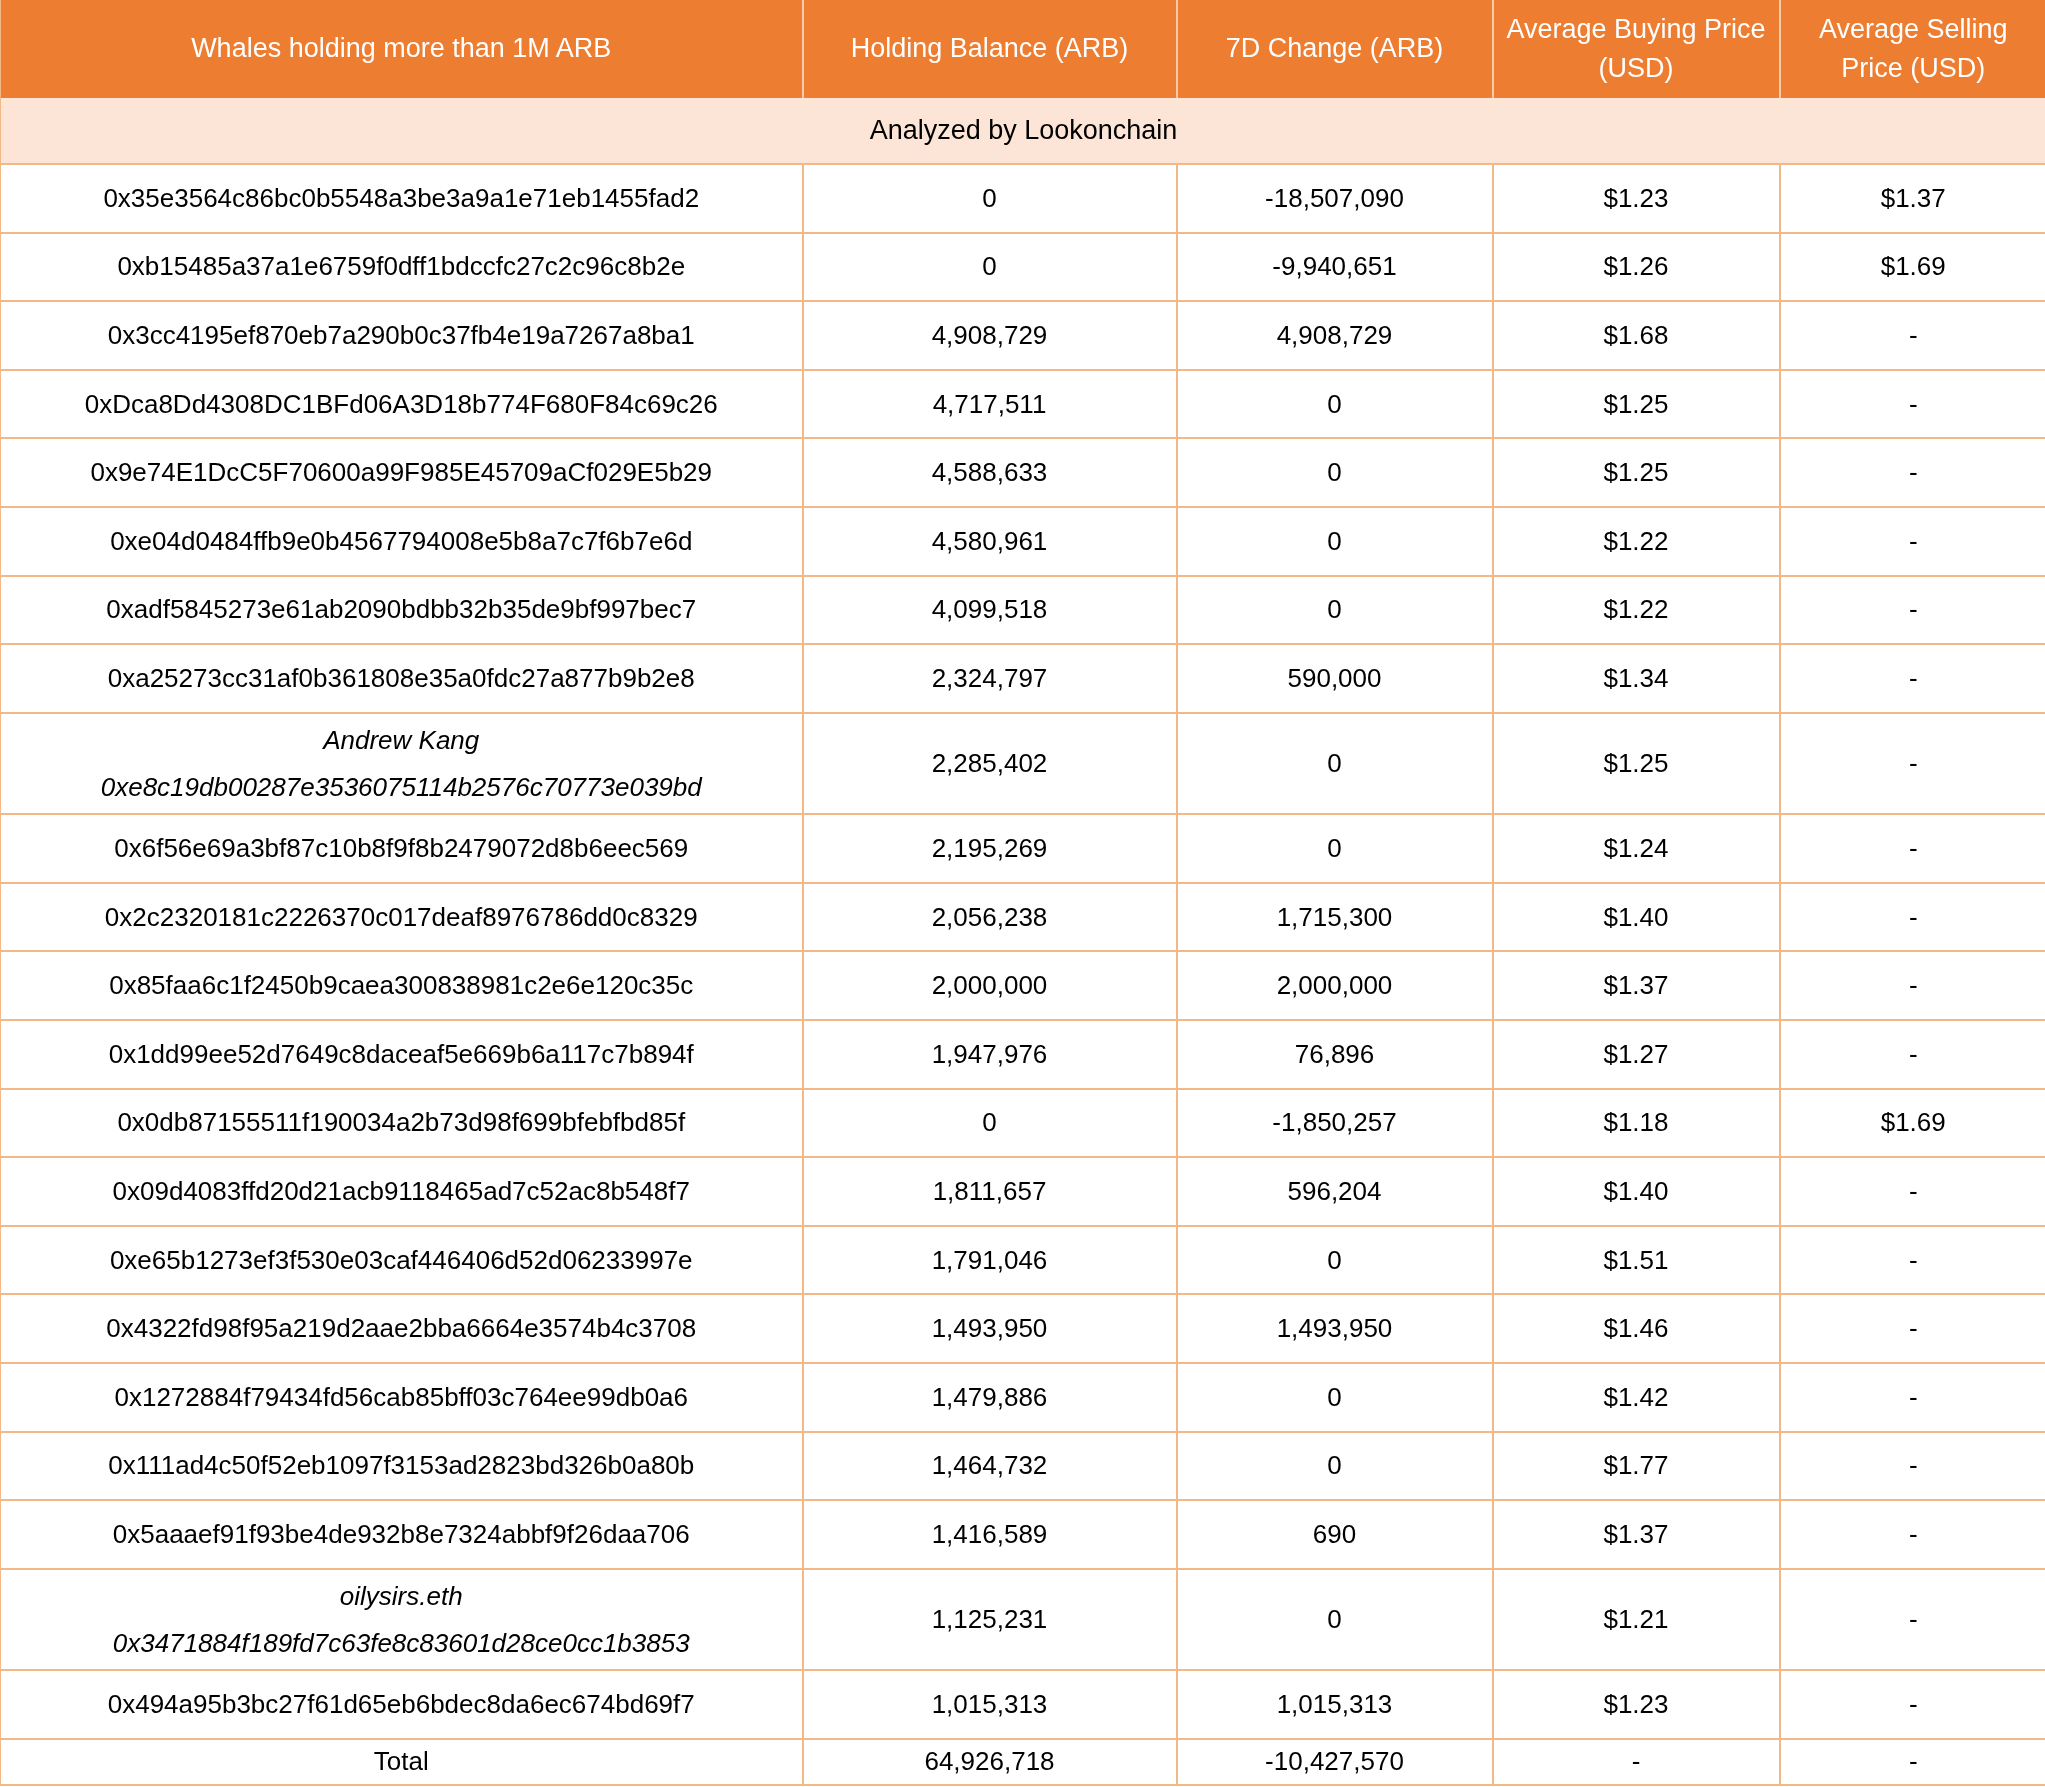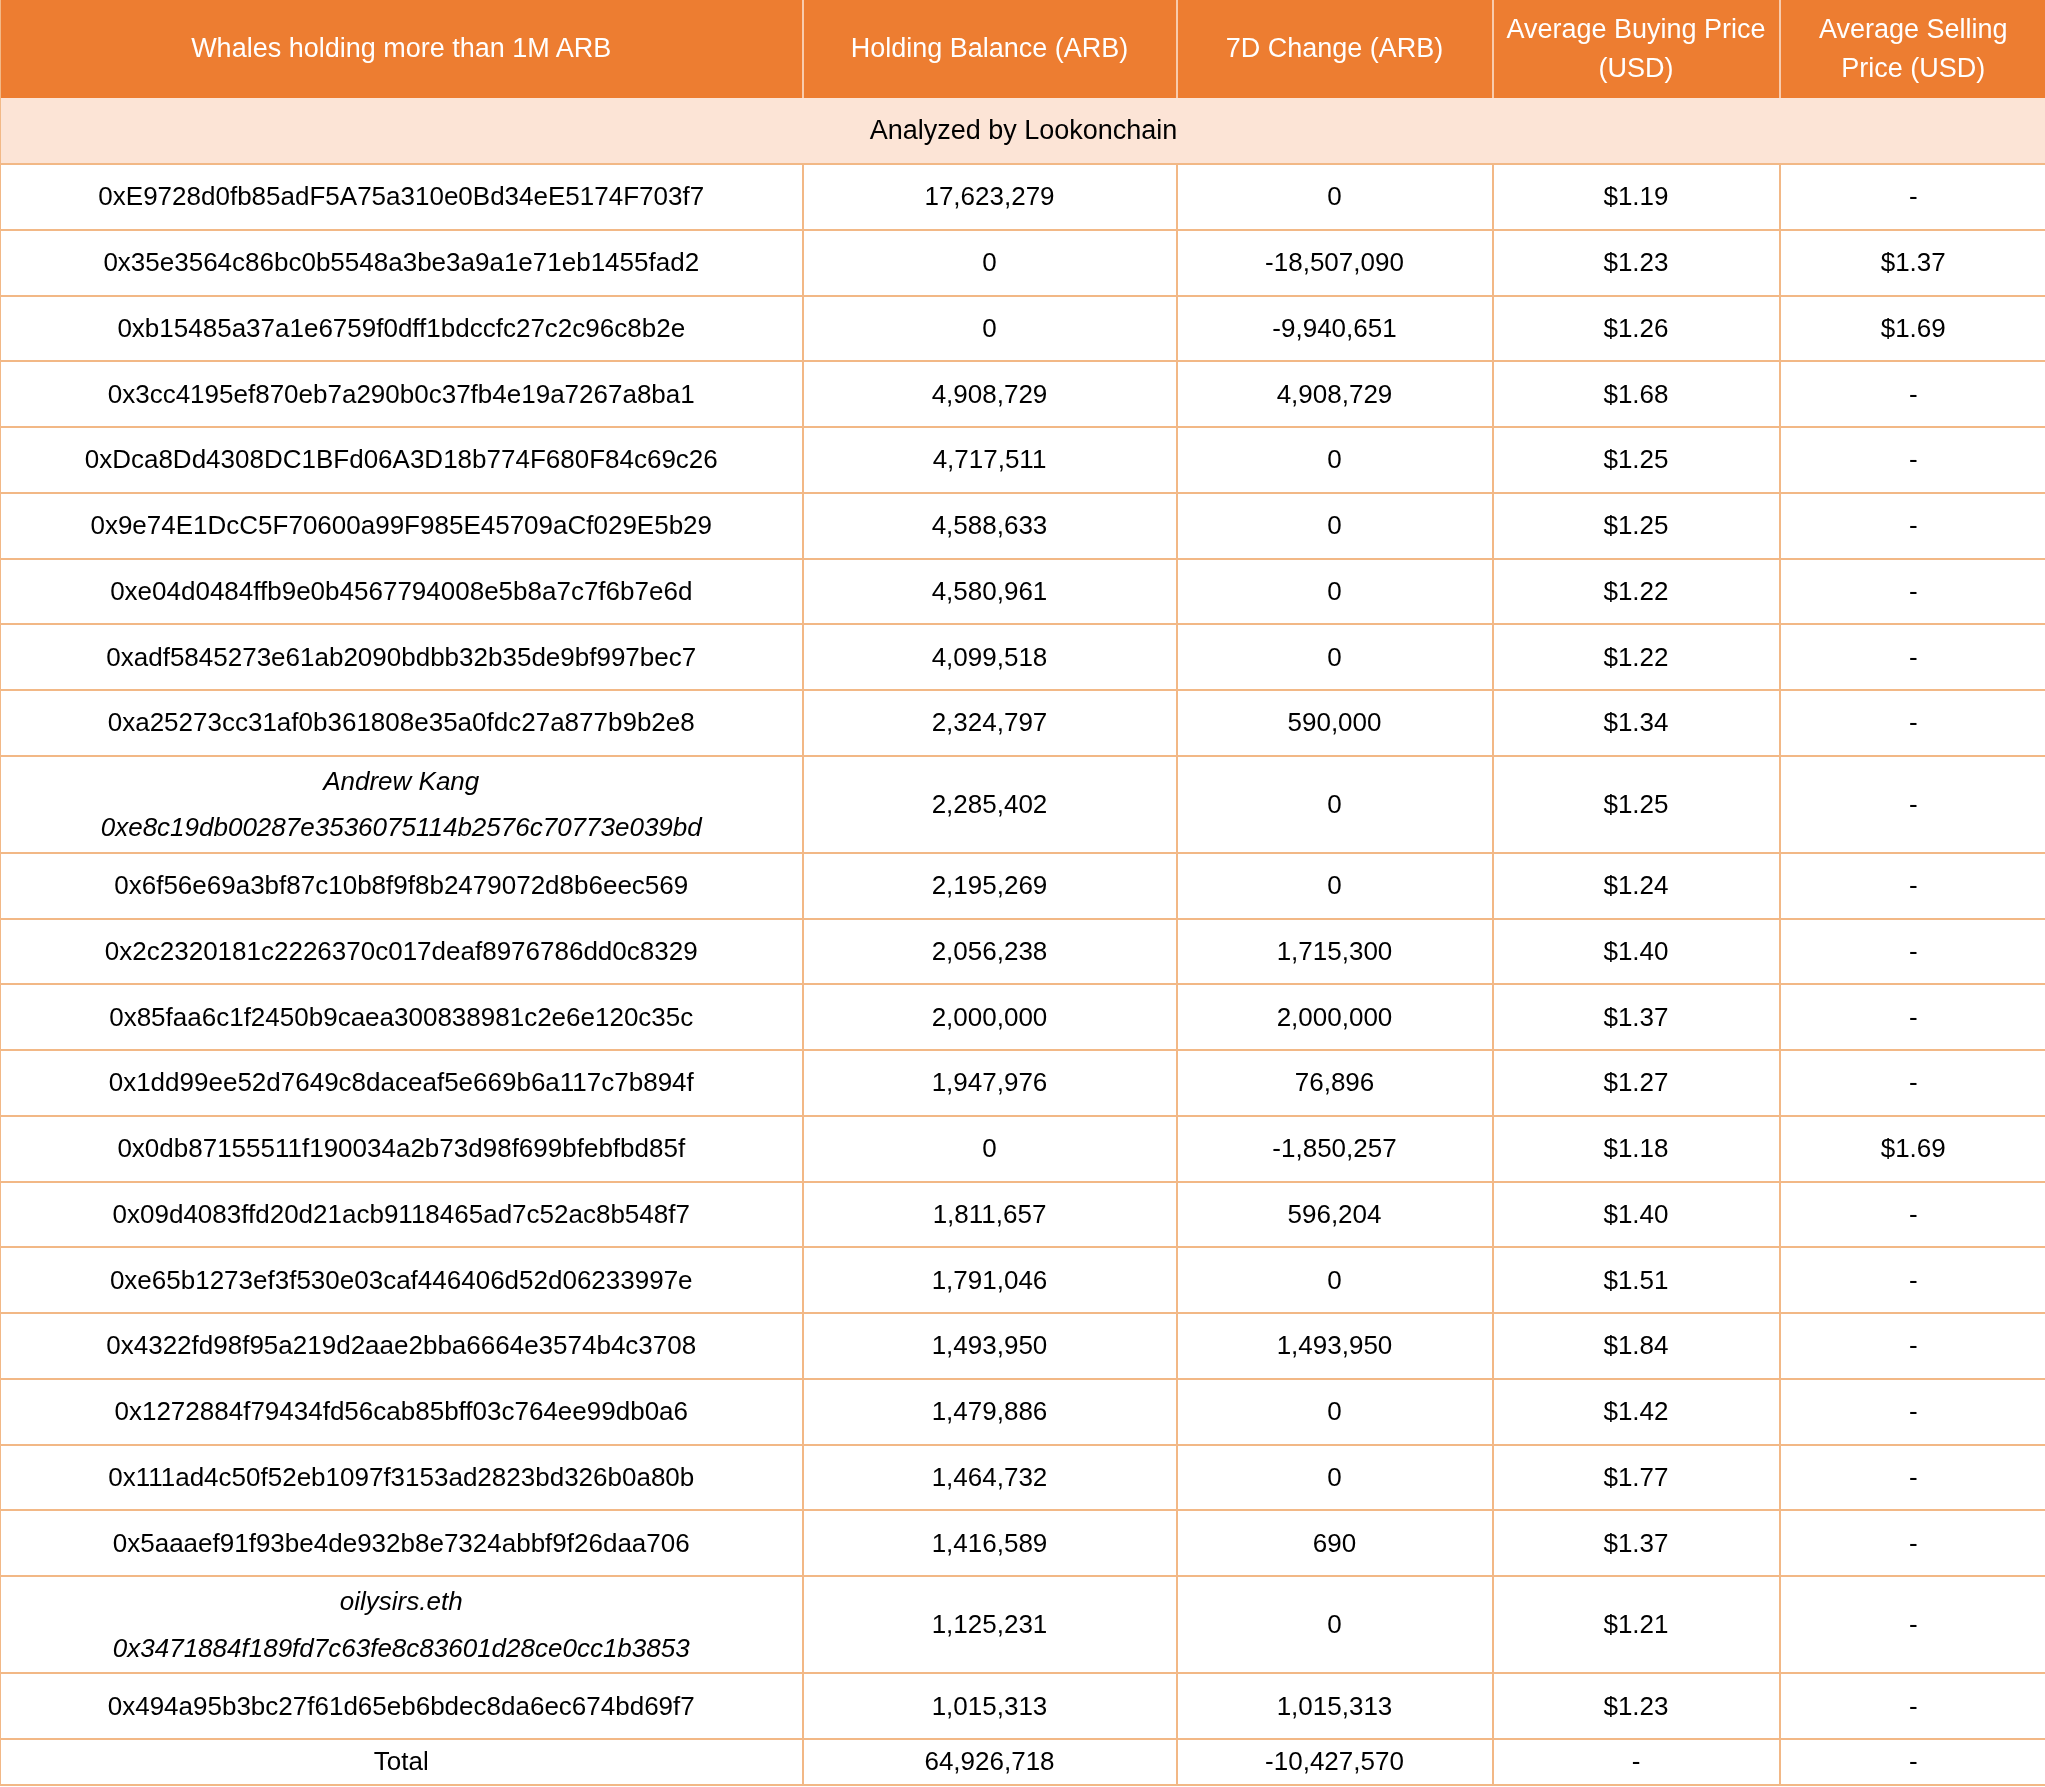--- a/index.html
+++ b/index.html
@@ -84,27 +84,20 @@
         <th>7D Change (ARB)</th>
         <th>Average Buying Price (USD)</th>
         <th>Average Selling Price (USD)</th>
       </tr>
       <tr class="subtitle-row">
         <td colspan="5">Analyzed by Lookonchain</td>
       </tr>
     </thead>
     <tbody id="tbody">
         <tr>
-          <td>0xE9728d0fb85adF5A75a310e0Bd34eE5174F703f7</td>
-          <td>17,623,279</td>
-          <td>0</td>
-          <td>$1.19</td>
-          <td>-</td>
-        </tr>
-        <tr>
           <td>0x35e3564c86bc0b5548a3be3a9a1e71eb1455fad2</td>
           <td>0</td>
           <td>-18,507,090</td>
           <td>$1.23</td>
           <td>$1.37</td>
         </tr>
         <tr>
           <td>0xb15485a37a1e6759f0dff1bdccfc27c2c96c8b2e</td>
           <td>0</td>
           <td>-9,940,651</td>
@@ -209,21 +202,21 @@
           <td>0xe65b1273ef3f530e03caf446406d52d06233997e</td>
           <td>1,791,046</td>
           <td>0</td>
           <td>$1.51</td>
           <td>-</td>
         </tr>
         <tr>
           <td>0x4322fd98f95a219d2aae2bba6664e3574b4c3708</td>
           <td>1,493,950</td>
           <td>1,493,950</td>
-          <td>$1.84</td>
+          <td>$1.46</td>
           <td>-</td>
         </tr>
         <tr>
           <td>0x1272884f79434fd56cab85bff03c764ee99db0a6</td>
           <td>1,479,886</td>
           <td>0</td>
           <td>$1.42</td>
           <td>-</td>
         </tr>
         <tr>

